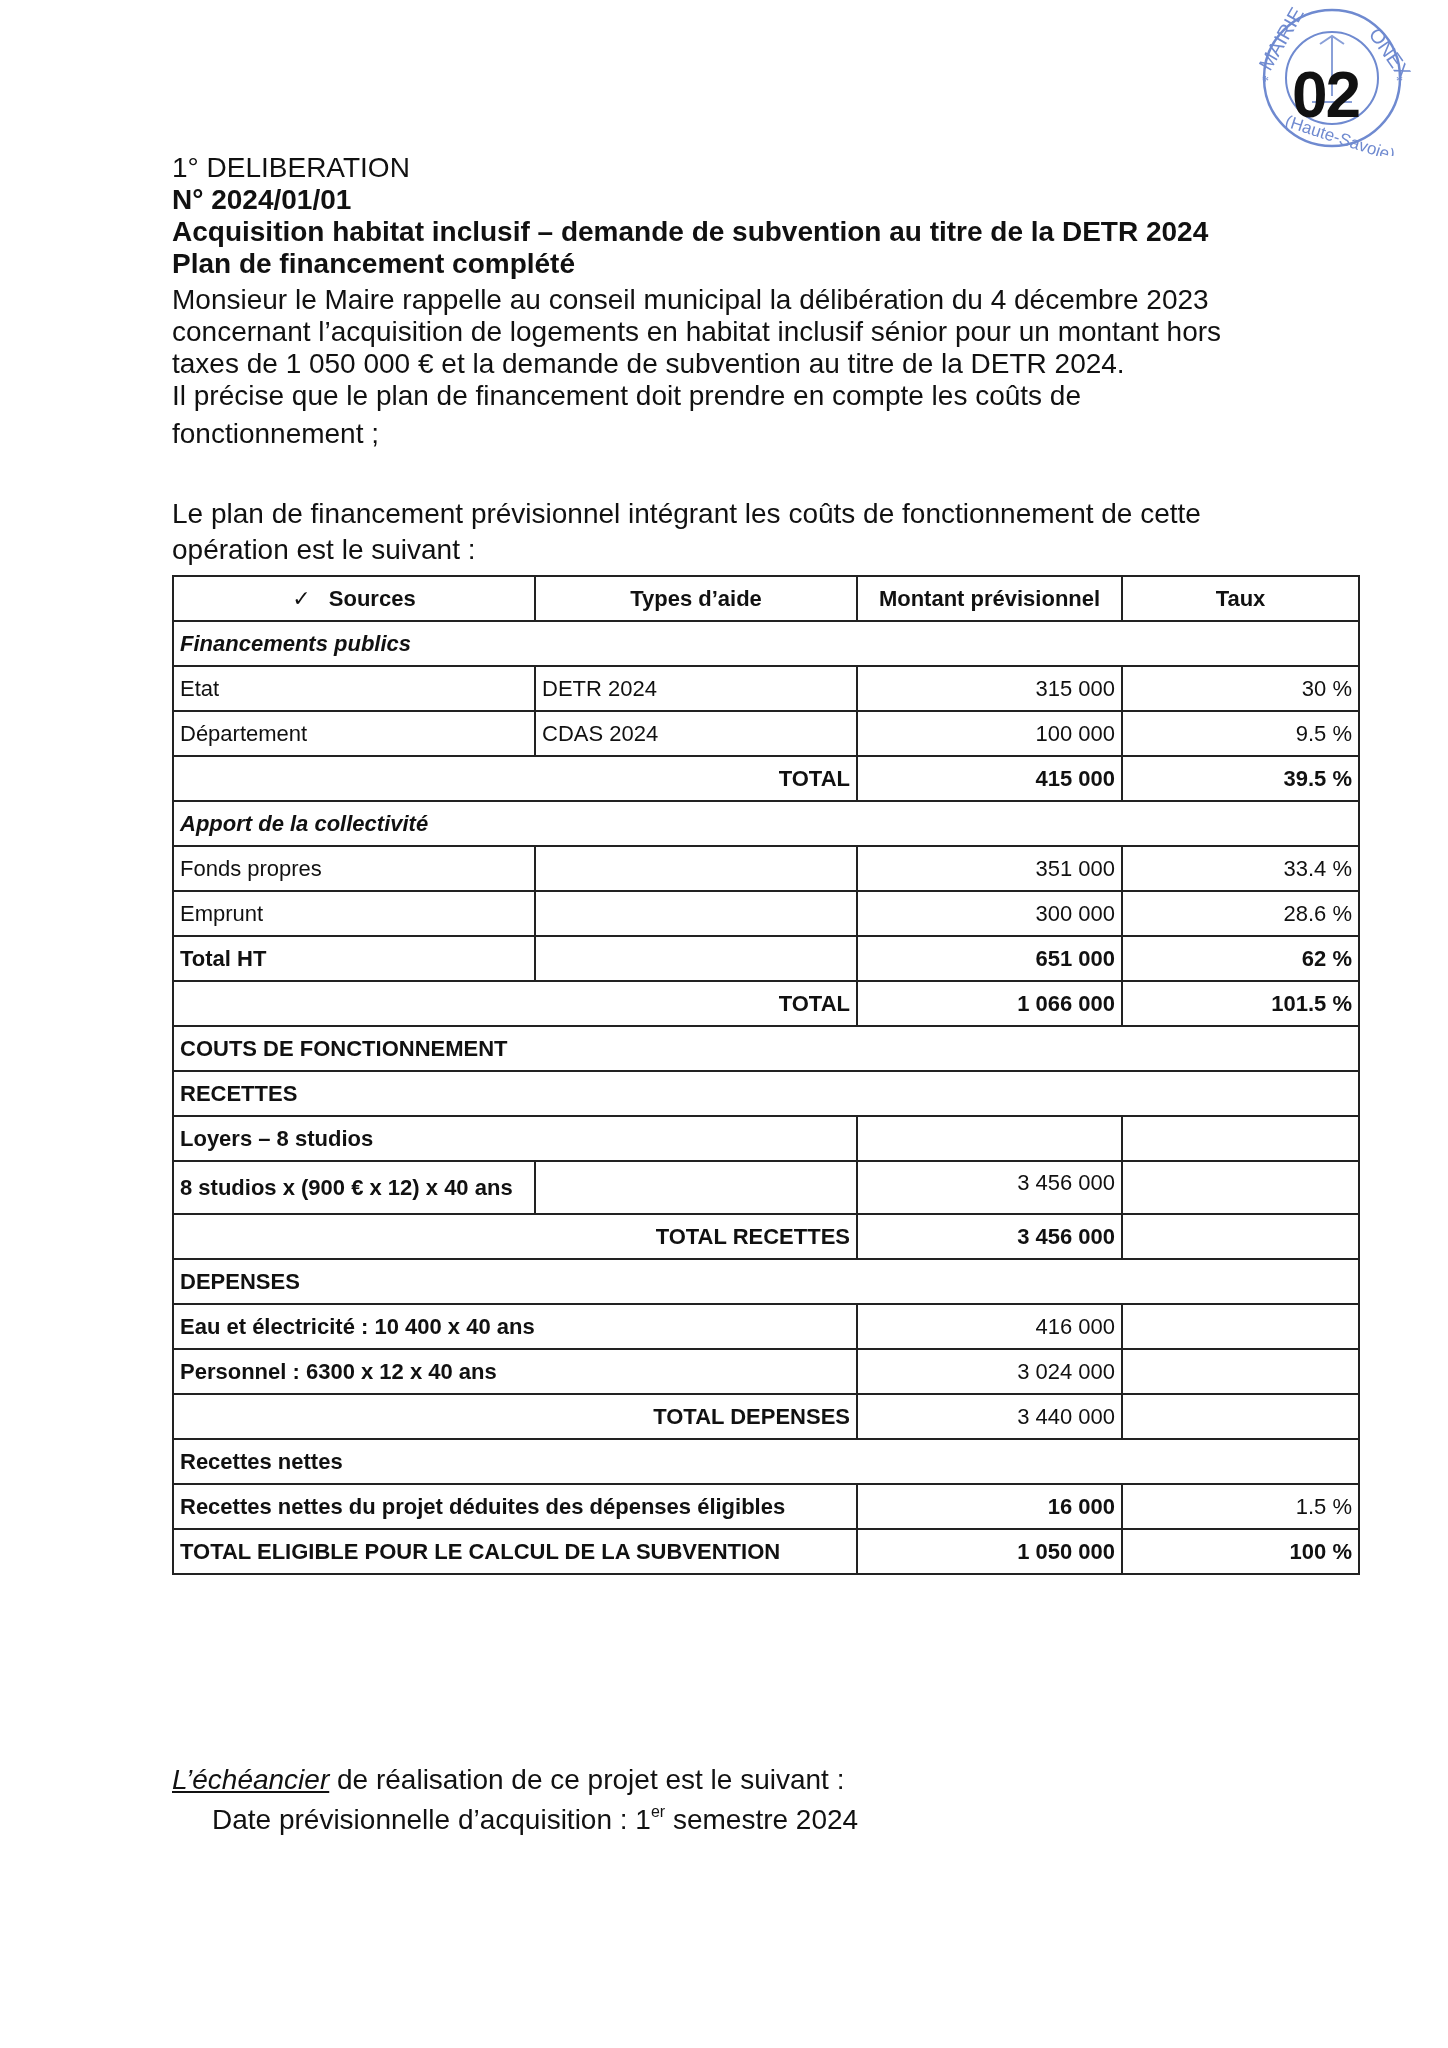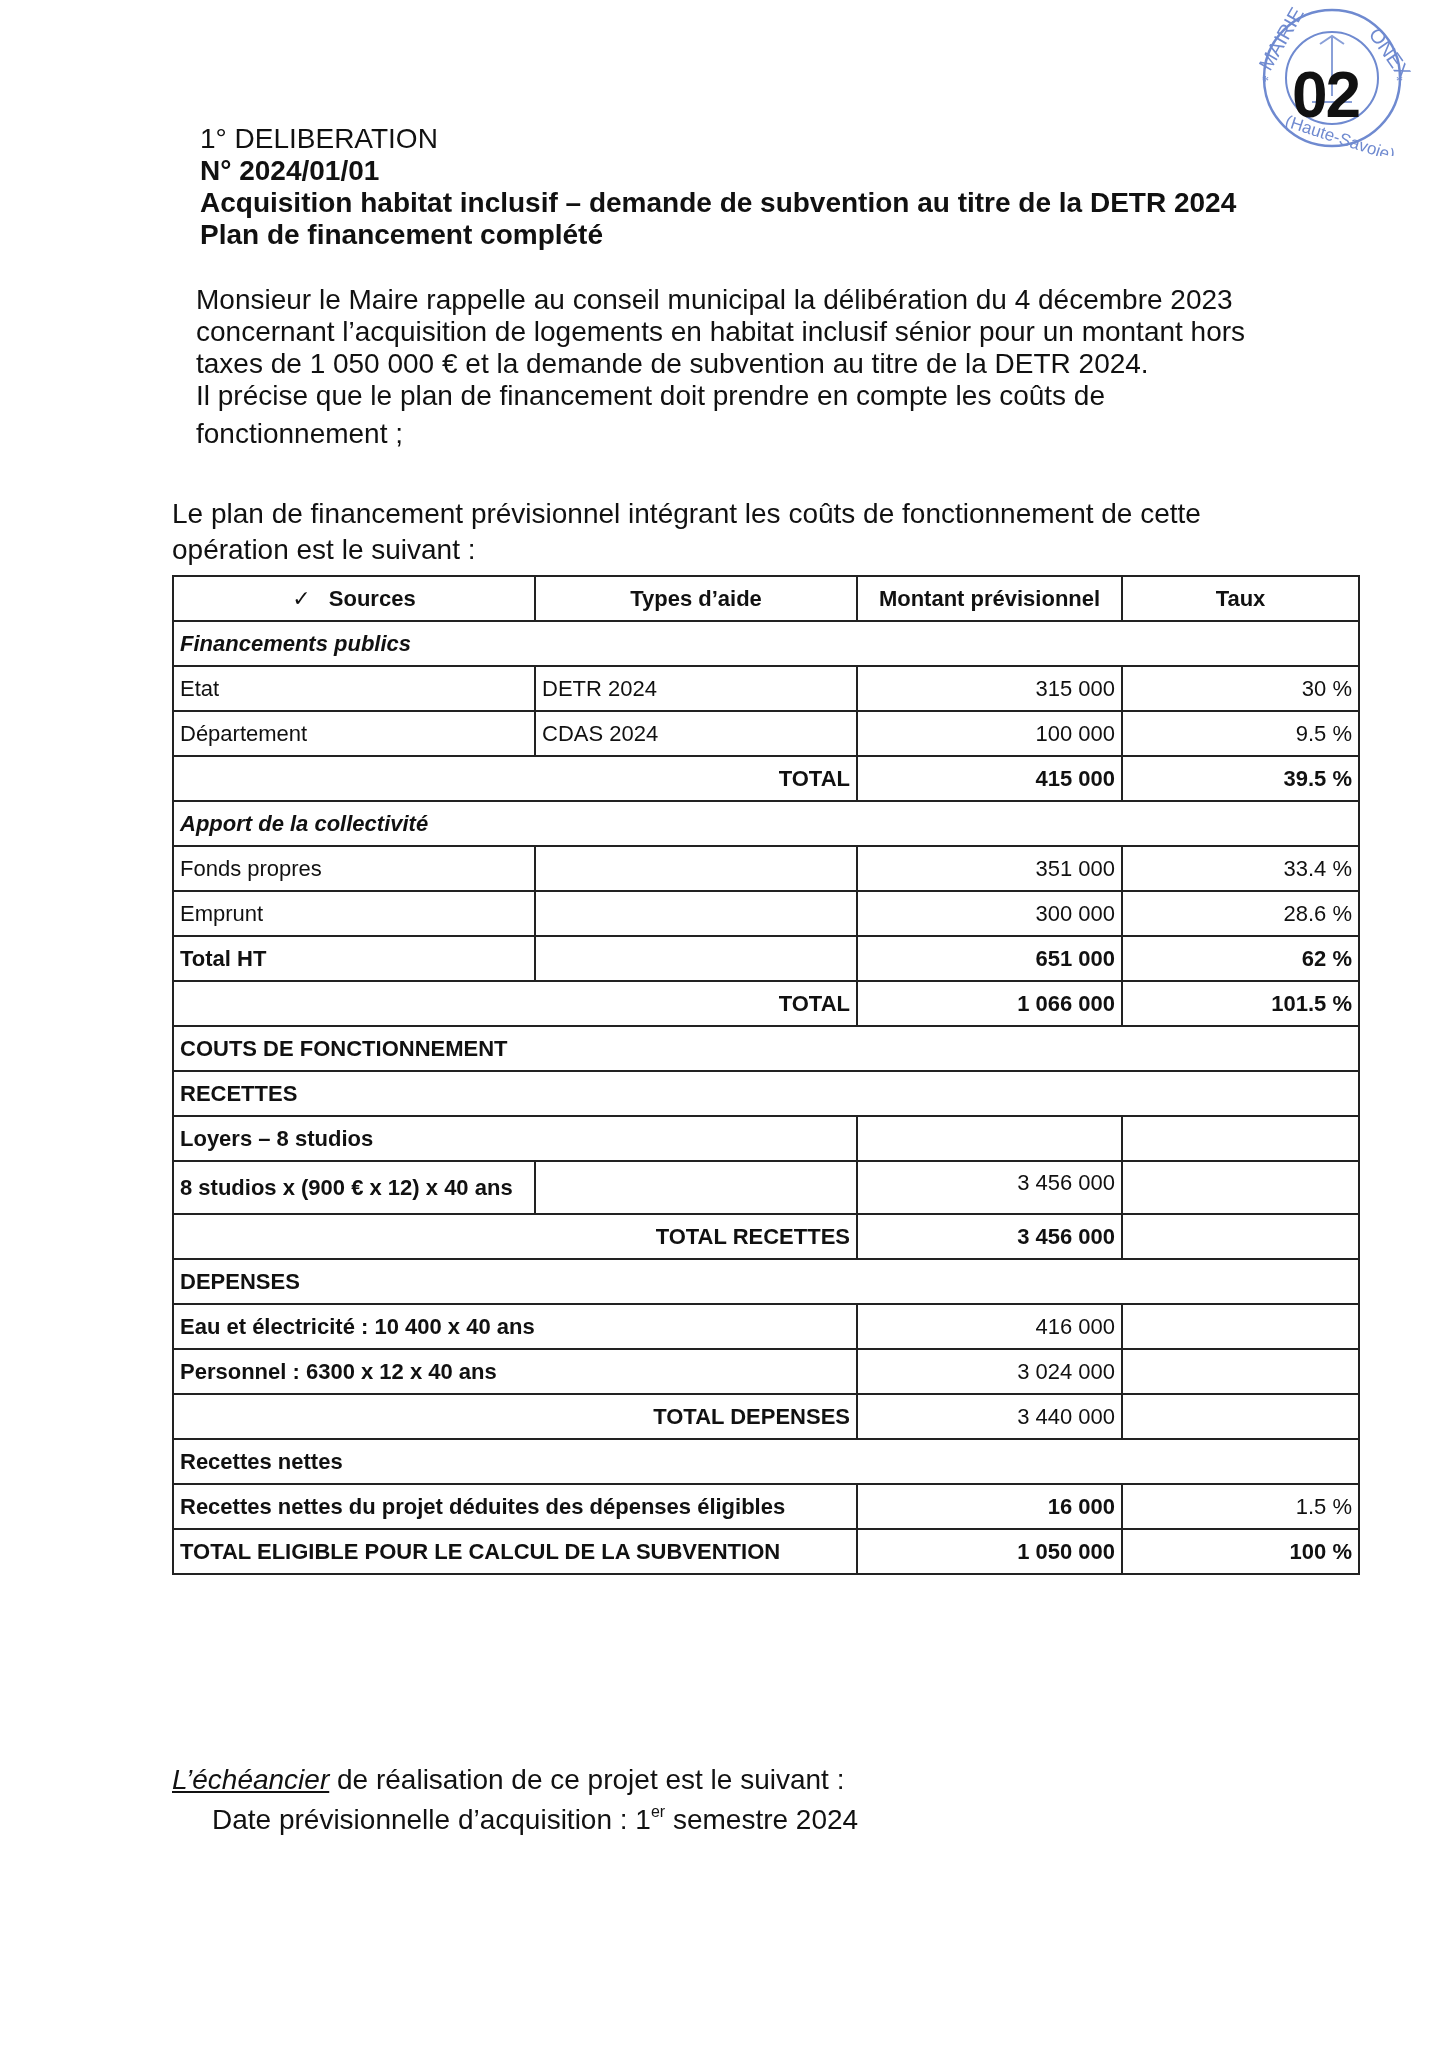--- a/index.html
+++ b/index.html
@@ -3,25 +3,25 @@
 <meta charset="utf-8">
 <style>
   html, body { margin: 0; padding: 0; background: #ffffff; }
   body { width: 1448px; height: 2048px; position: relative; overflow: hidden; color: #111; }
   .page { position: absolute; left: 0; top: 0; width: 1448px; height: 2048px; }
   .arial { font-family: "Liberation Sans", sans-serif; }
 
   .stamp { position: absolute; left: 1240px; top: 6px; width: 180px; height: 150px; }
   .stamp-num { position: absolute; left: 1292px; top: 58px; font-family: "Liberation Sans", sans-serif; font-weight: bold; font-size: 64px; letter-spacing: -2px; color: #111; }
 
-  .head { position: absolute; left: 172px; top: 123px; font-size: 28px; line-height: 32px; margin-left: 28px; }
+  .head { position: absolute; left: 172px; top: 152px; font-size: 28px; line-height: 32px; }
   .head .l1 { font-weight: normal; }
   .head .bold { font-weight: bold; }
   .body-par { position: absolute; left: 172px; font-size: 28px; line-height: 32px; }
-  .p1 { top: 284px; width: 1180px; margin-left: 24px; }
+  .p1 { top: 284px; width: 1180px; }
   .p1 .ln { display: block; height: 32px; white-space: nowrap; }
   .p1 .ln.tall { height: 44px; line-height: 44px; }
   .p2 { top: 496px; width: 1180px; }
   .p2 .ln { display: block; white-space: nowrap; height: 36px; line-height: 36px; }
 
   table.fin { position: absolute; left: 172px; top: 575px; width: 1186px; border-collapse: collapse; font-family: "Liberation Sans", sans-serif; font-size: 22px; table-layout: fixed; }
   table.fin td { border: 2px solid #222; padding: 0 6px; height: 43px; vertical-align: middle; line-height: 26px; }
   table.fin col.c1 { width: 362px; }
   table.fin col.c2 { width: 322px; }
   table.fin col.c3 { width: 265px; }

